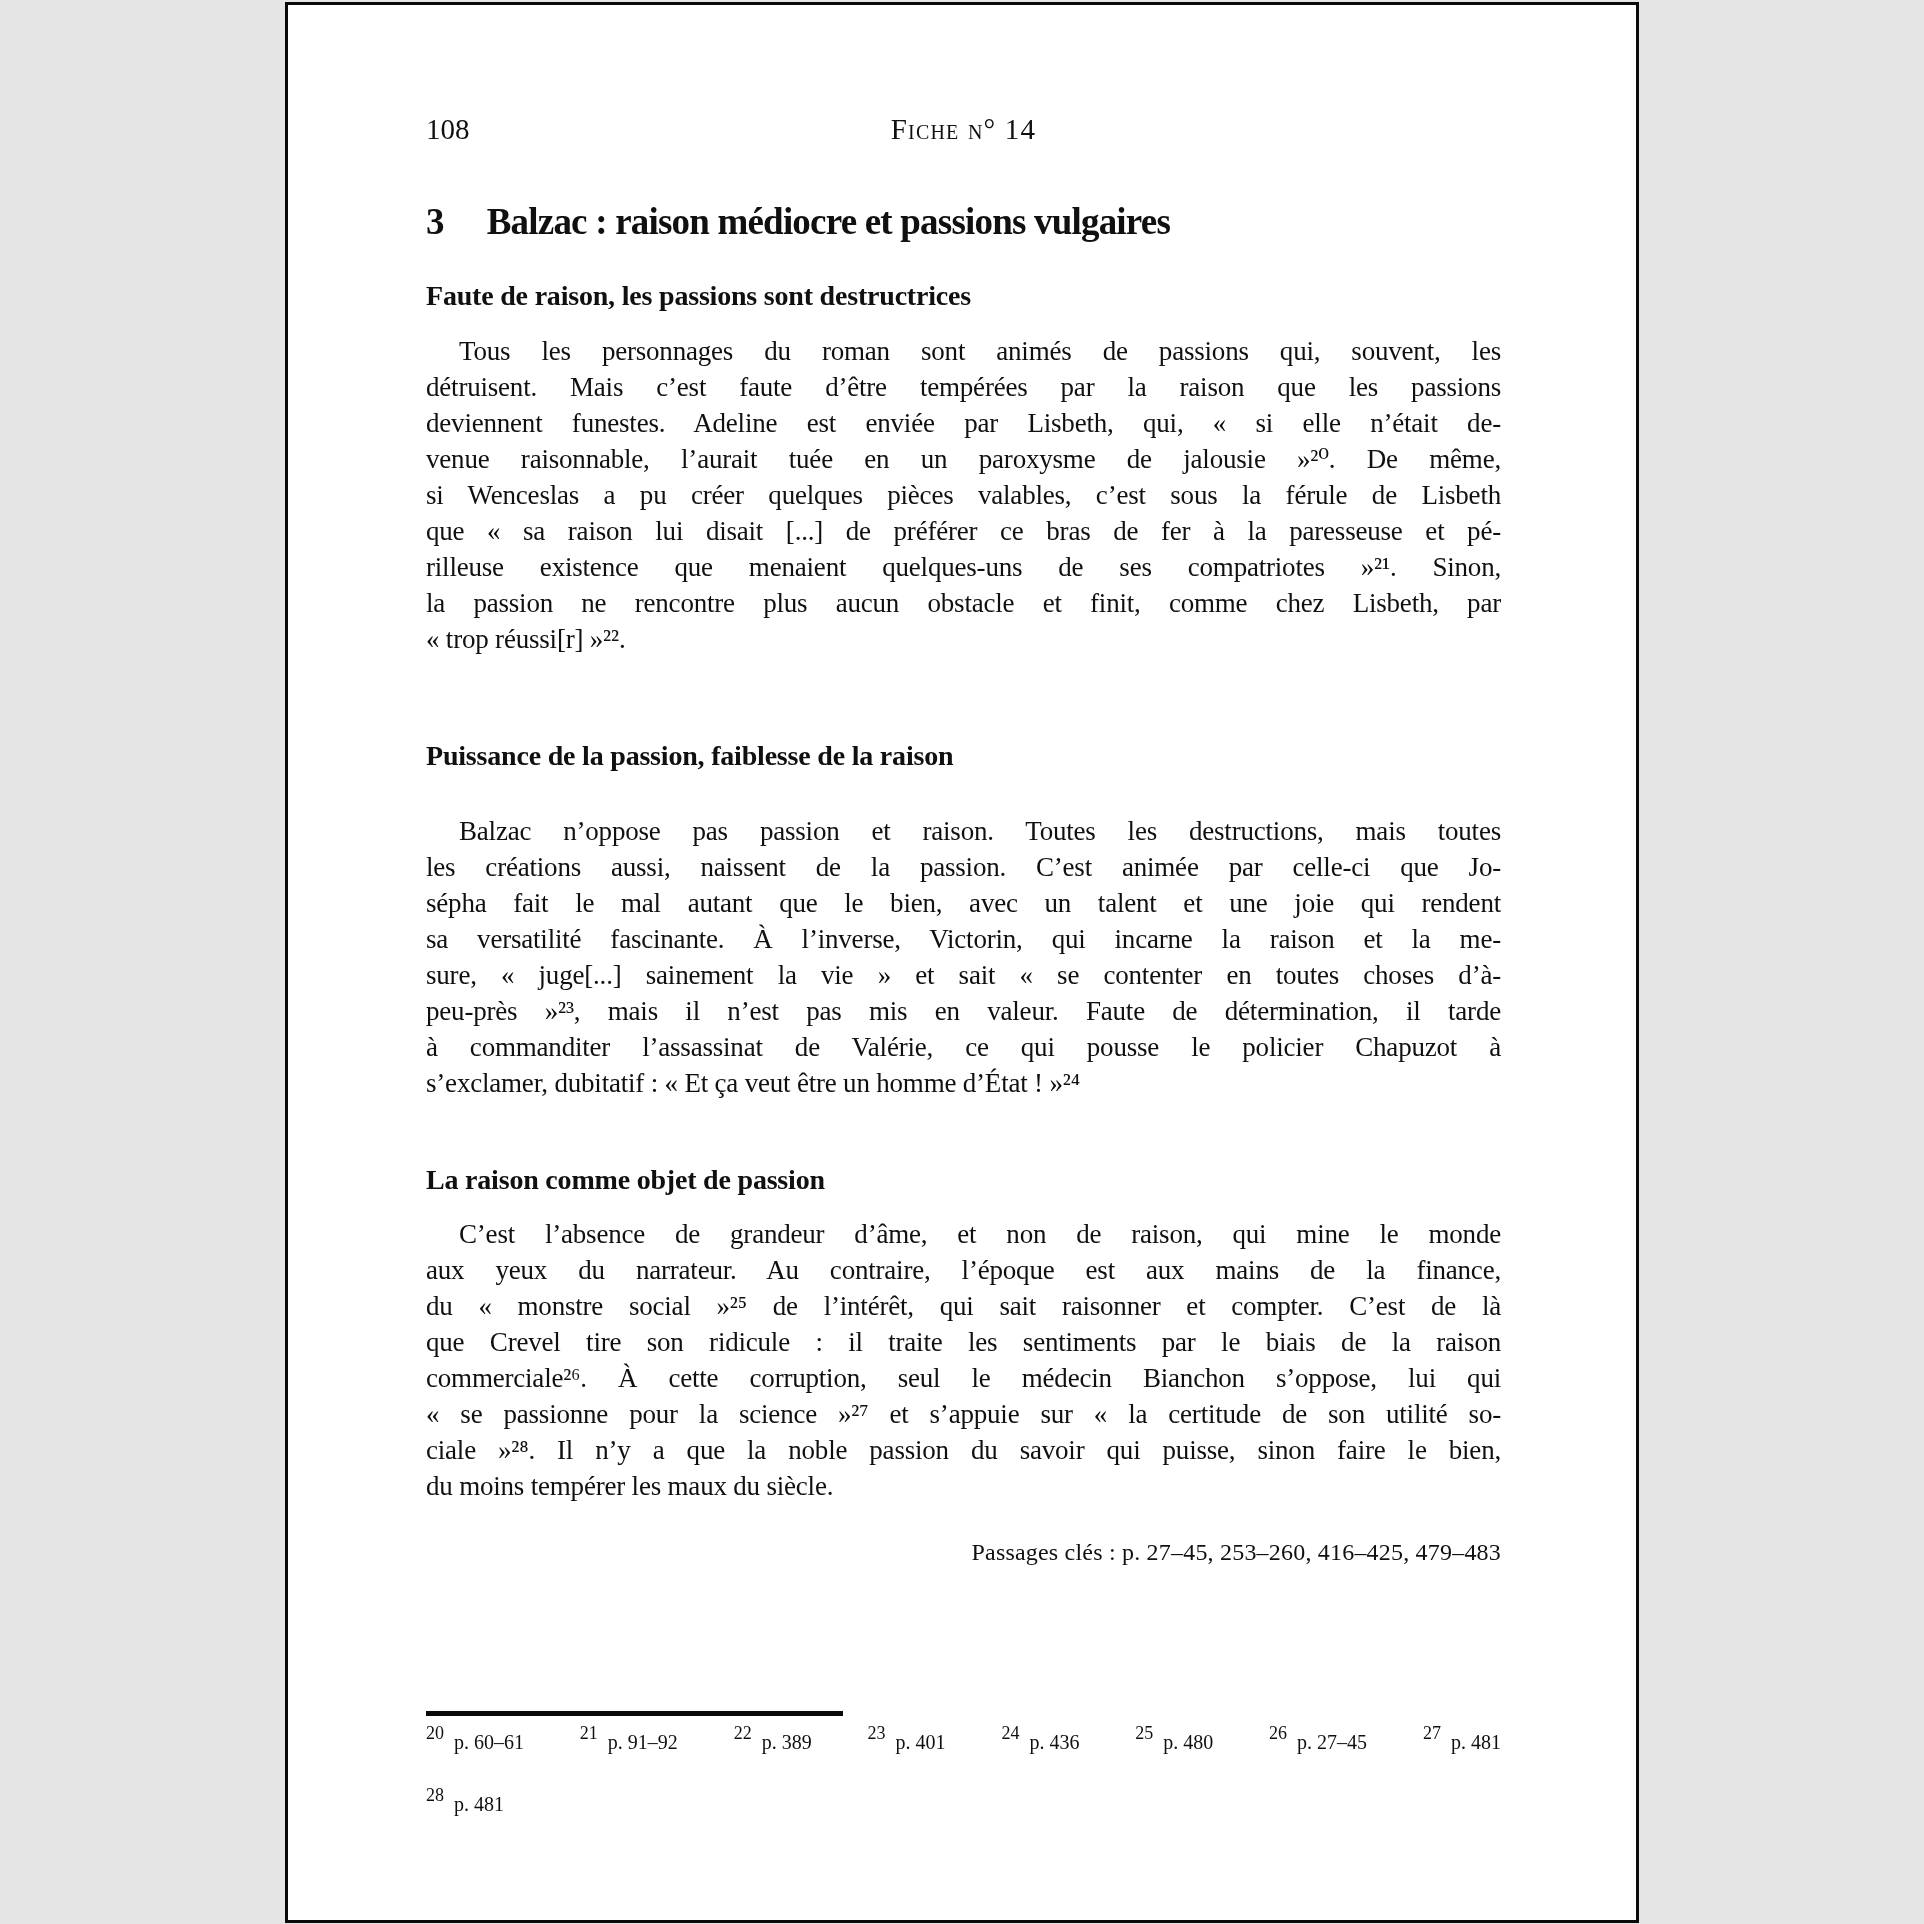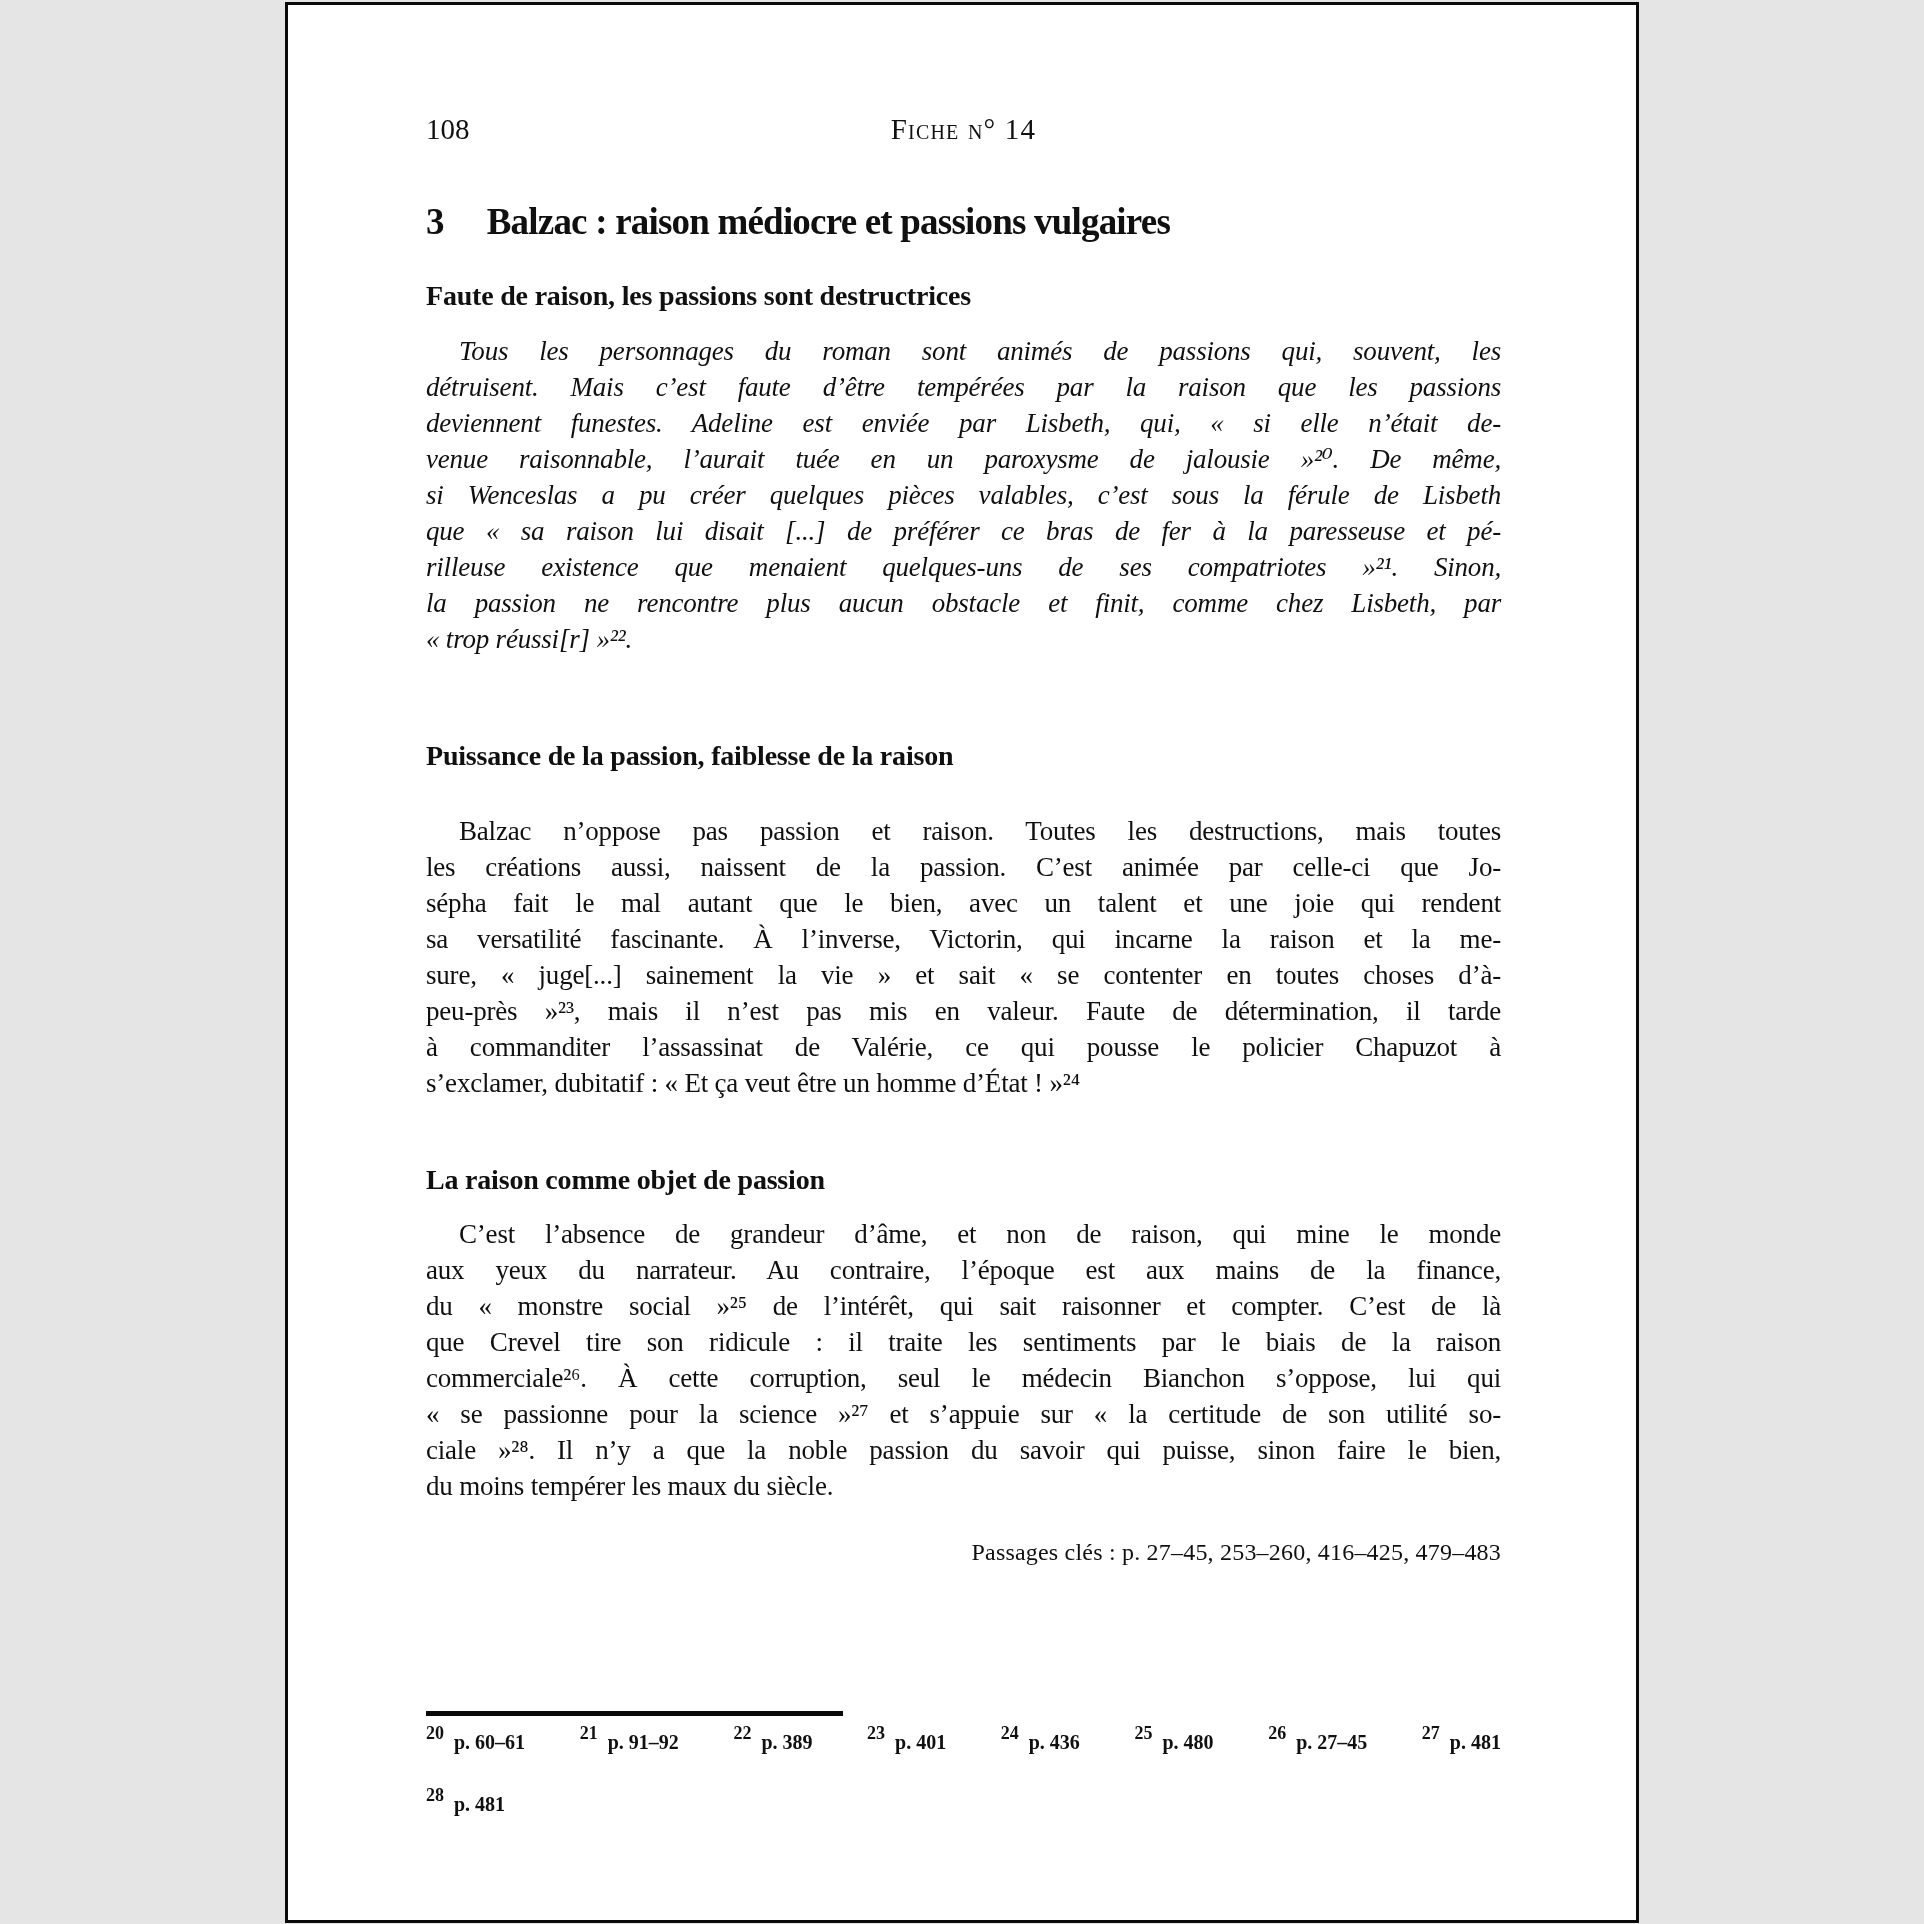--- a/index.html
+++ b/index.html
@@ -19,35 +19,35 @@
   .section-number{margin-right:43px;}
 
   .subhead{position:absolute;left:0;width:100%;font-size:28px;font-weight:bold;
            letter-spacing:-0.2px;line-height:33px;}
   #sub1{top:274px;}
   #sub2{top:734px;}
   #sub3{top:1158px;}
 
   .para{position:absolute;left:0;width:1075px;font-size:27px;line-height:36px;
         letter-spacing:-0.2px;}
-  #para1{top:328px;font-style:italic;}
+  #para1{top:328px;}
   #para2{top:808px;}
   #para3{top:1211px;}
   .bline{height:36px;text-align:justify;text-align-last:justify;white-space:nowrap;}
   .bline.first{text-indent:33px;}
   .bline.end{text-align-last:left;}
 
   .passages{position:absolute;top:1534px;left:0;width:100%;text-align:right;
             font-size:24px;letter-spacing:0.2px;}
 
   .footrule{position:absolute;top:1706px;left:0;width:417px;height:5.4px;background:#0a0a0a;}
   .footnotes{position:absolute;top:1723px;left:0;width:1075px;font-size:20px;line-height:28px;}
   .fn-row1{display:flex;justify-content:space-between;width:100%;}
   .fn-row2{display:block;margin-top:33px;}
-  .fn-entry{white-space:nowrap;font-weight:bold;}
+  .fn-entry{white-space:nowrap;}
   .fn-marker{display:inline-block;font-size:18px;position:relative;top:-10px;margin-right:10px;}
 </style>
 </head>
 <body>
 
 <div class="canvas">
   <div class="page">
     <div class="content">
 
       <div class="header-row">

